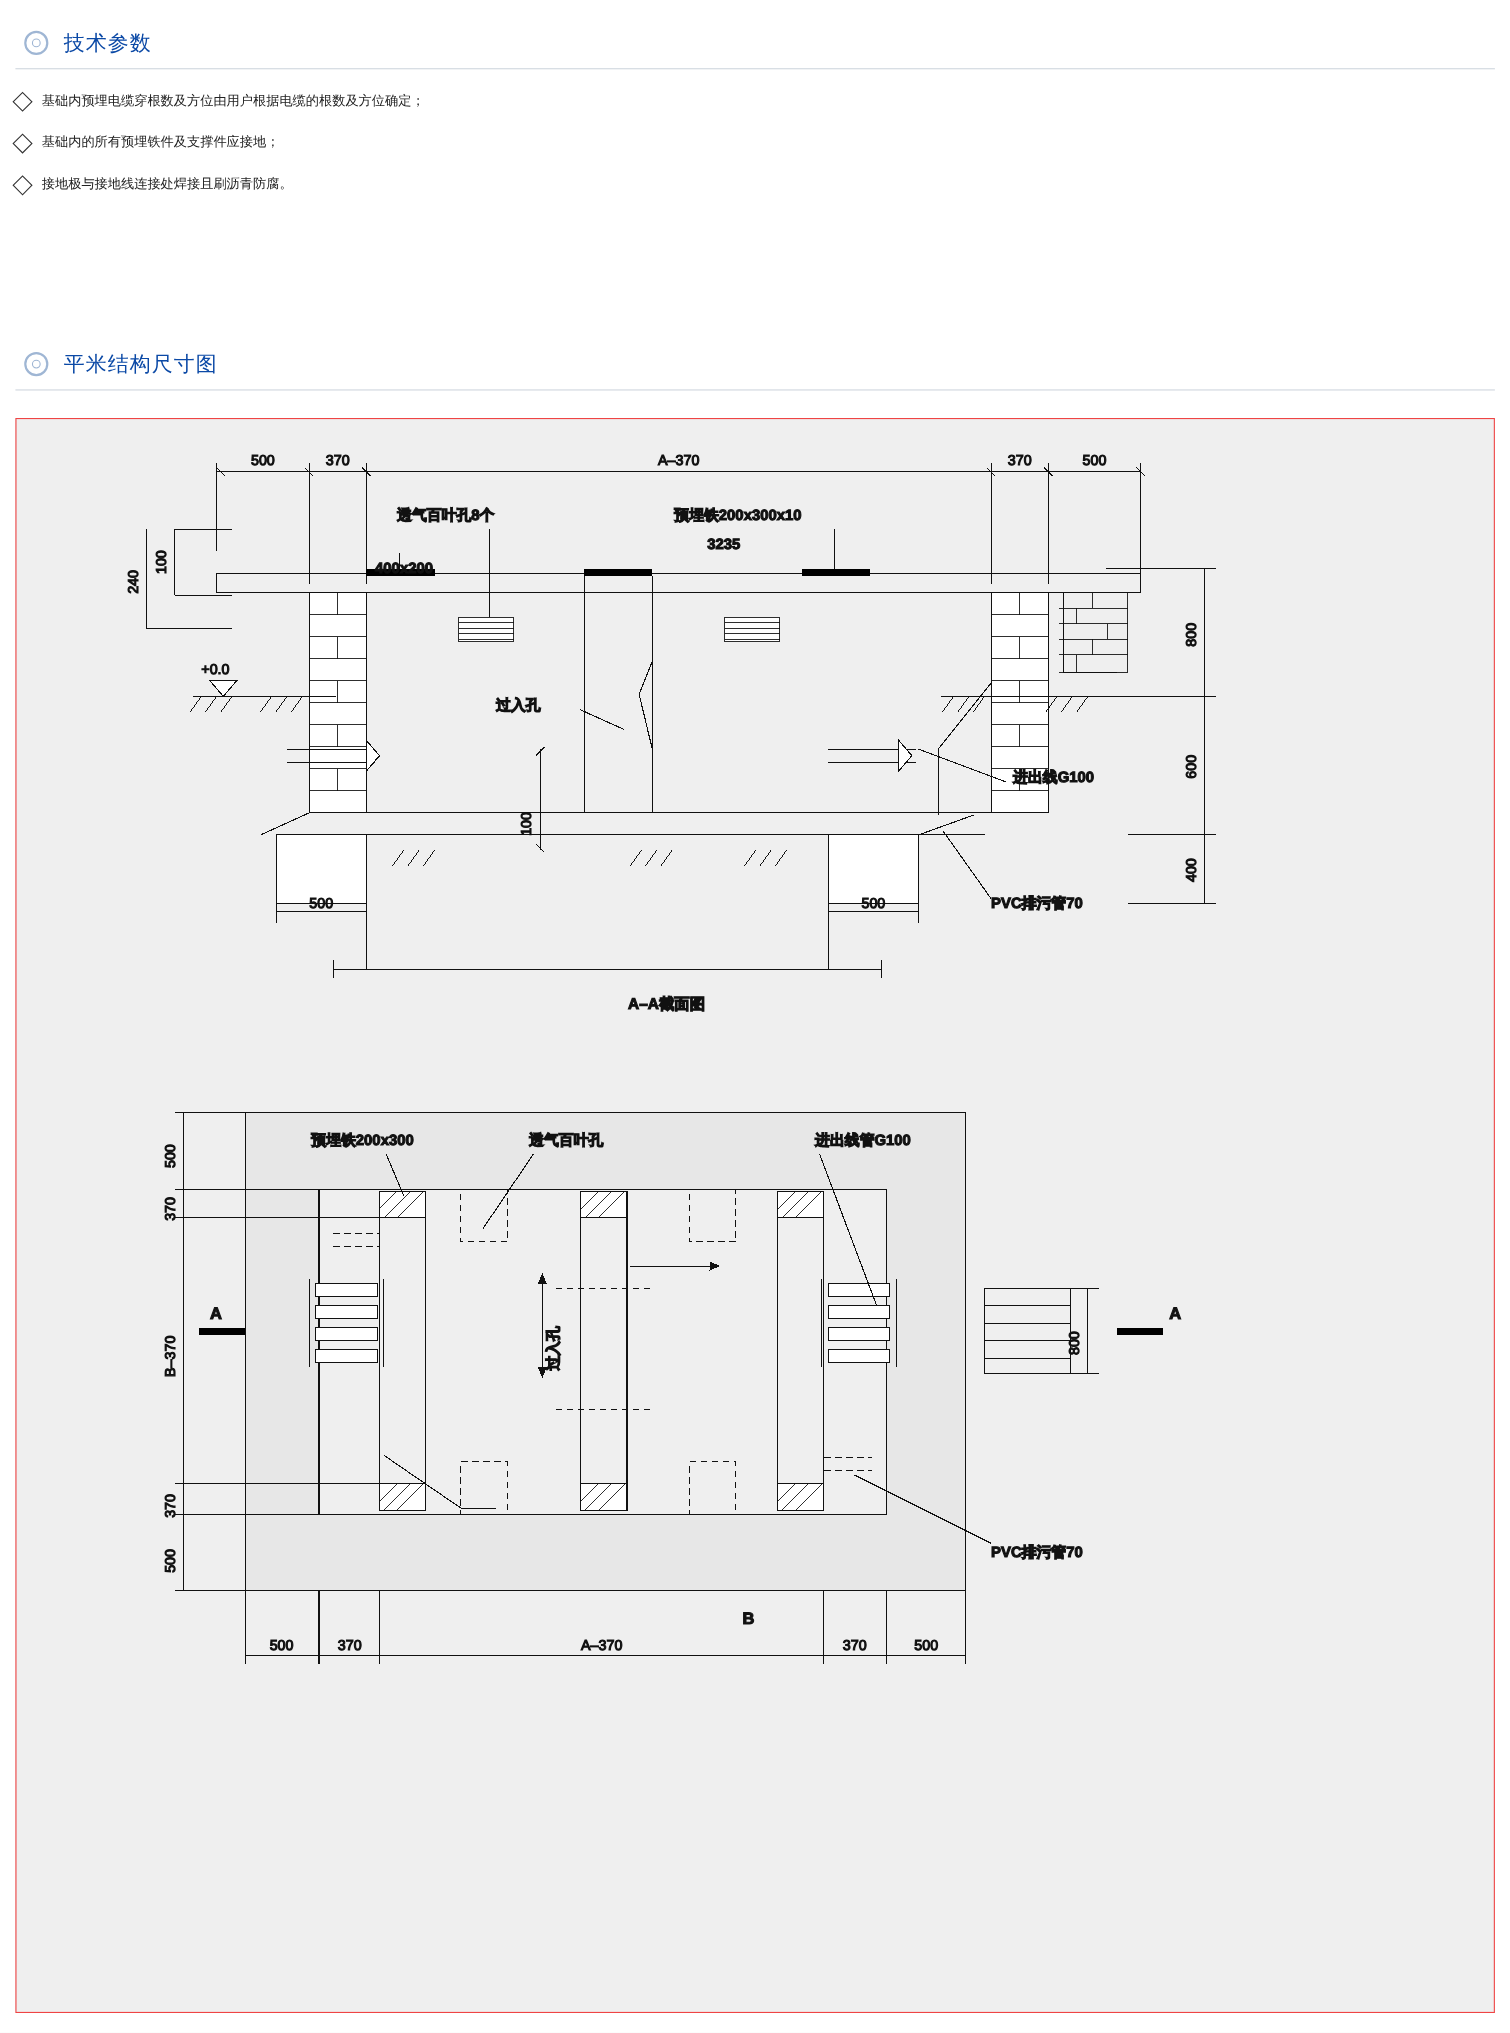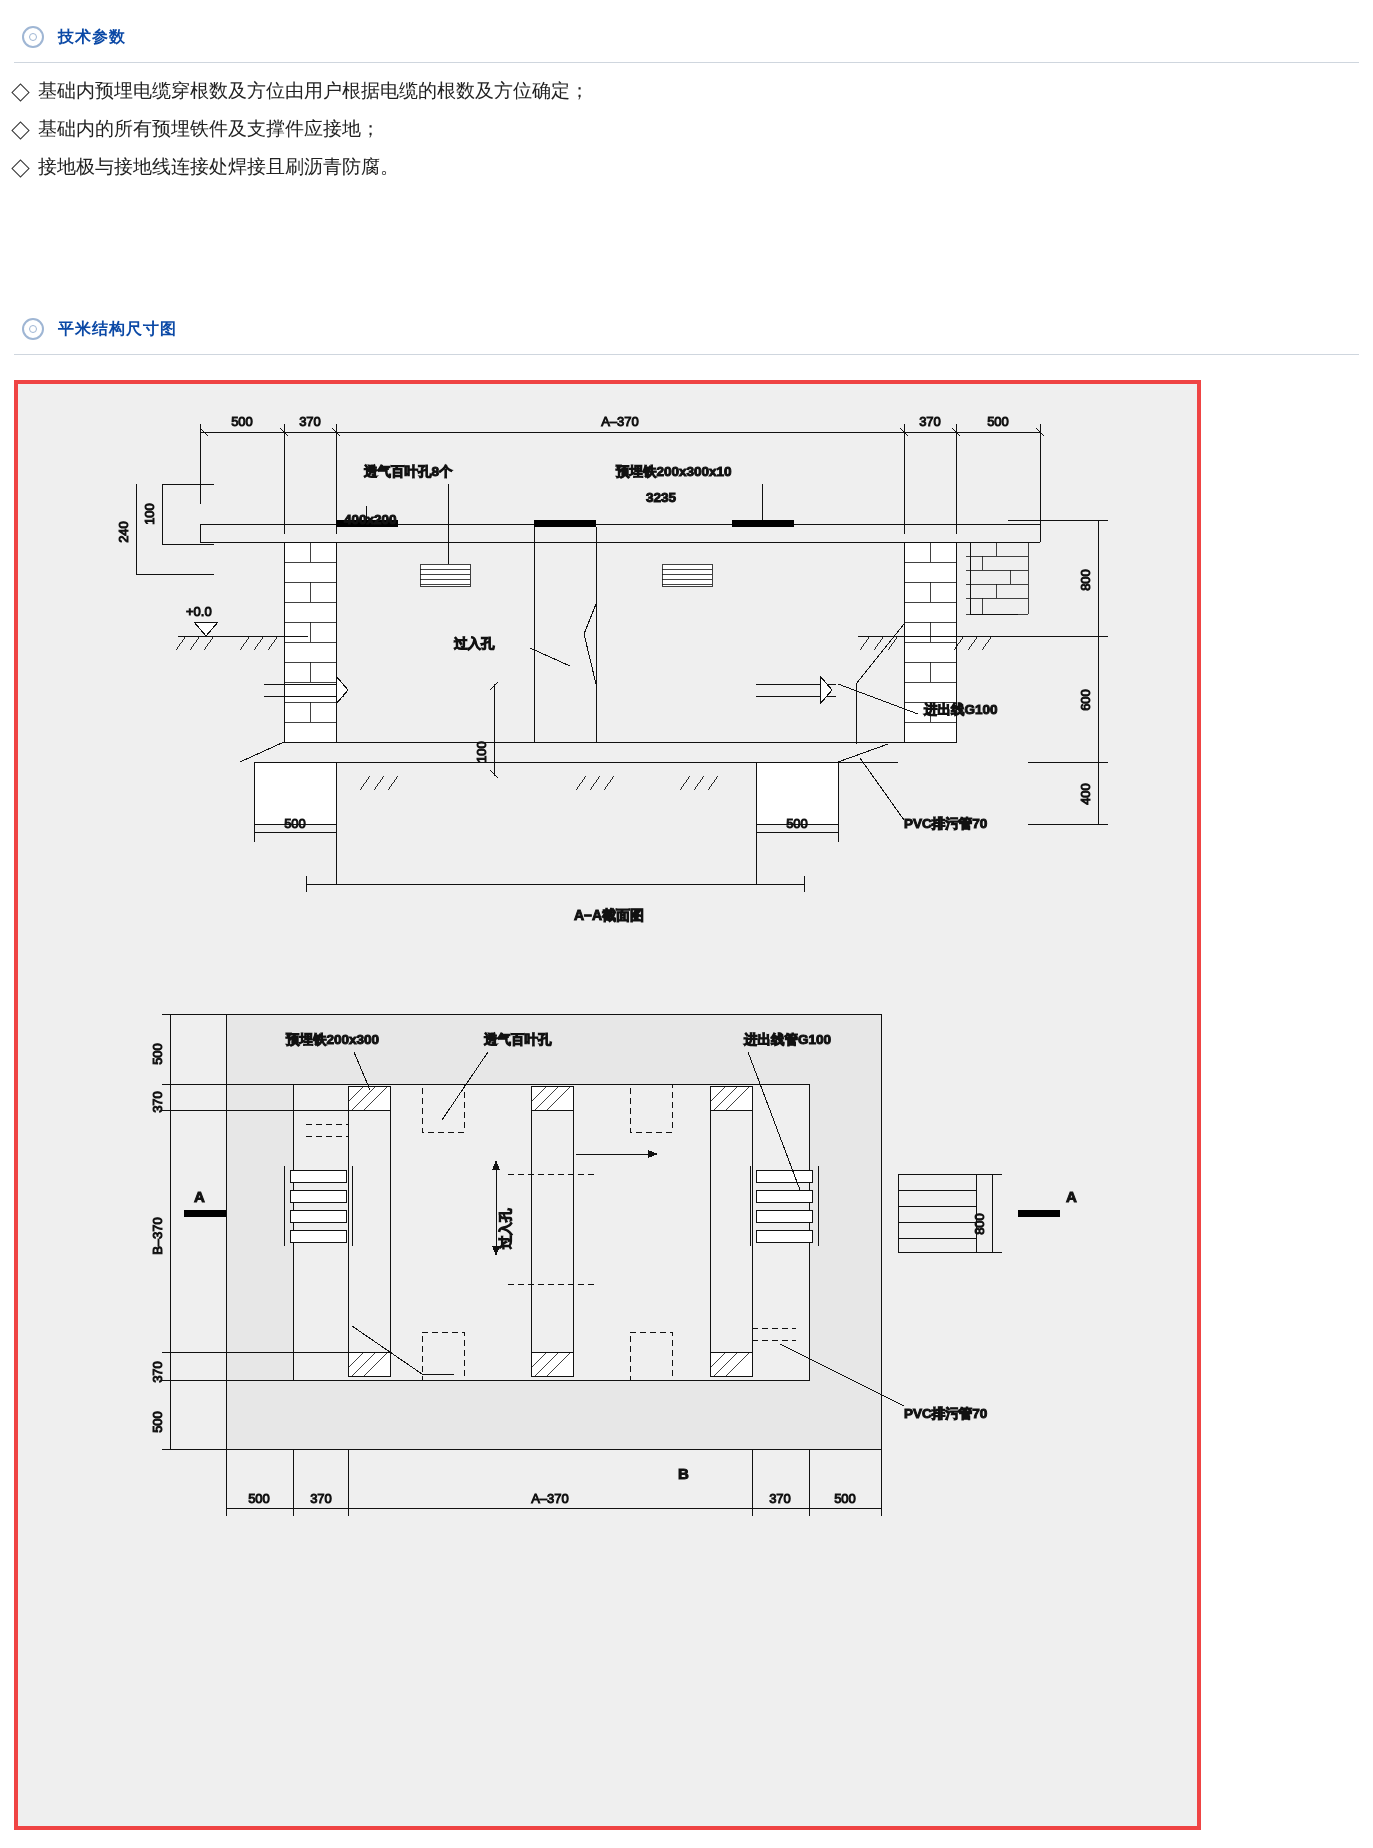--- a/index.html
+++ b/index.html
@@ -15,38 +15,38 @@
   .sec-head{position:absolute;display:flex;align-items:center;}
   .sec-ring{
     width:22px;height:22px;border:2px solid #9fb6d4;border-radius:50%;
     box-sizing:border-box;margin-left:8px;
   }
   .sec-ring::after{
     content:"";display:block;width:8px;height:8px;margin:5px 0 0 5px;
     border:1px solid #9fb6d4;border-radius:50%;box-sizing:border-box;
   }
   .sec-title{
-    font-size:16px;font-weight:bold;color:#0b49a6;letter-spacing:1px;
+    font-size:19px;font-weight:normal;color:#0b49a6;letter-spacing:1px;
     margin-left:14px;
   }
   .sec-rule{position:absolute;height:1px;background:#cfd6de;}
 
   
   .bullets{position:absolute;left:14px;top:80px;width:1100px;}
   .bullet-row{display:flex;align-items:flex-start;margin-bottom:16px;}
   .bullet-dia{
     flex:0 0 auto;width:11px;height:11px;border:1px solid #333;
     transform:rotate(45deg);margin:6px 11px 0 0;
   }
-  .bullet-txt{font-size:19px;line-height:22px;color:#222;}
+  .bullet-txt{font-size:12px;line-height:22px;color:#222;}
 
   
   .panel{
-    position:absolute;left:14px;top:380px;width:1187px;height:1450px;
-    background:#efefef;border:4px solid #ef4444;box-sizing:border-box;
+    position:absolute;left:14px;top:380px;width:1345px;height:1450px;
+    background:#efefef;border:1px solid #ef4444;box-sizing:border-box;
   }
   .svgwrap{position:absolute;left:0;top:0;}
   svg text{font-family:"Liberation Sans","DejaVu Sans",sans-serif;}
 </style>
 </head>
 <body>
 
 <div class="page">
 
   <div class="sec-head" style="left:14px;top:26px;">

